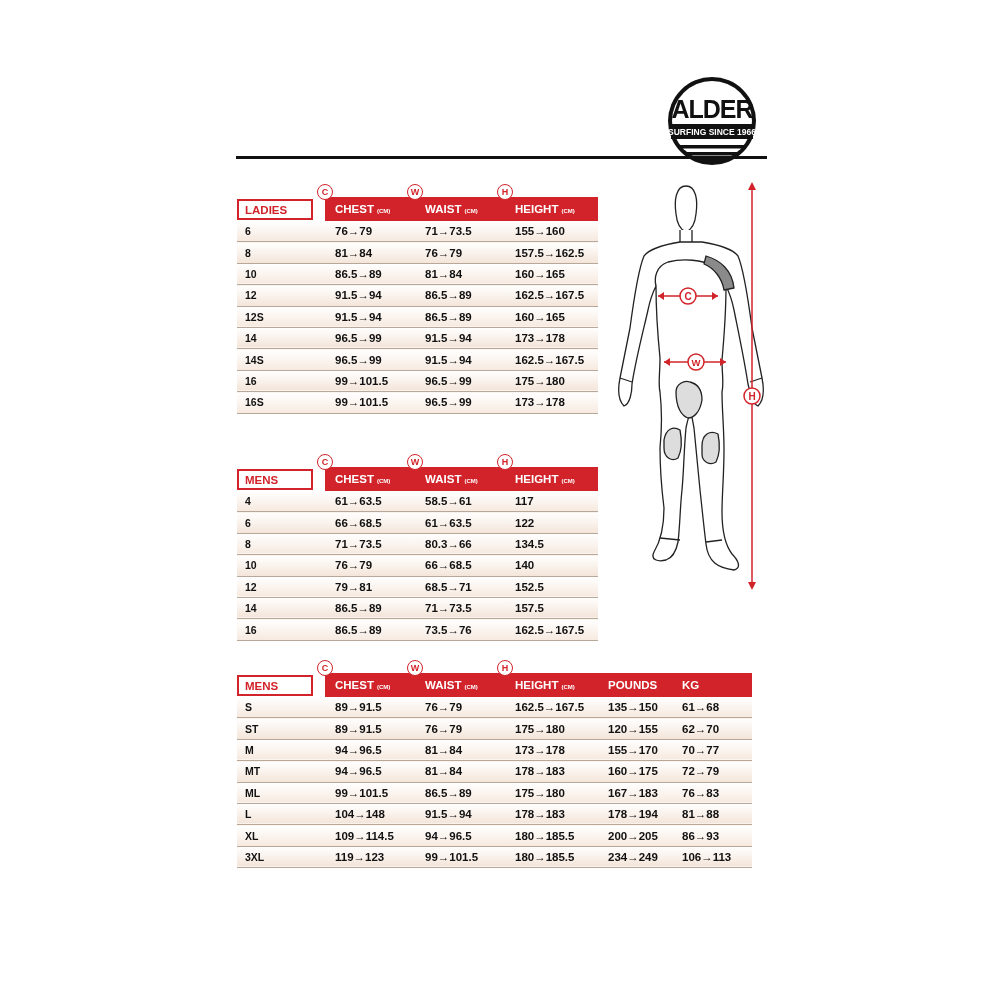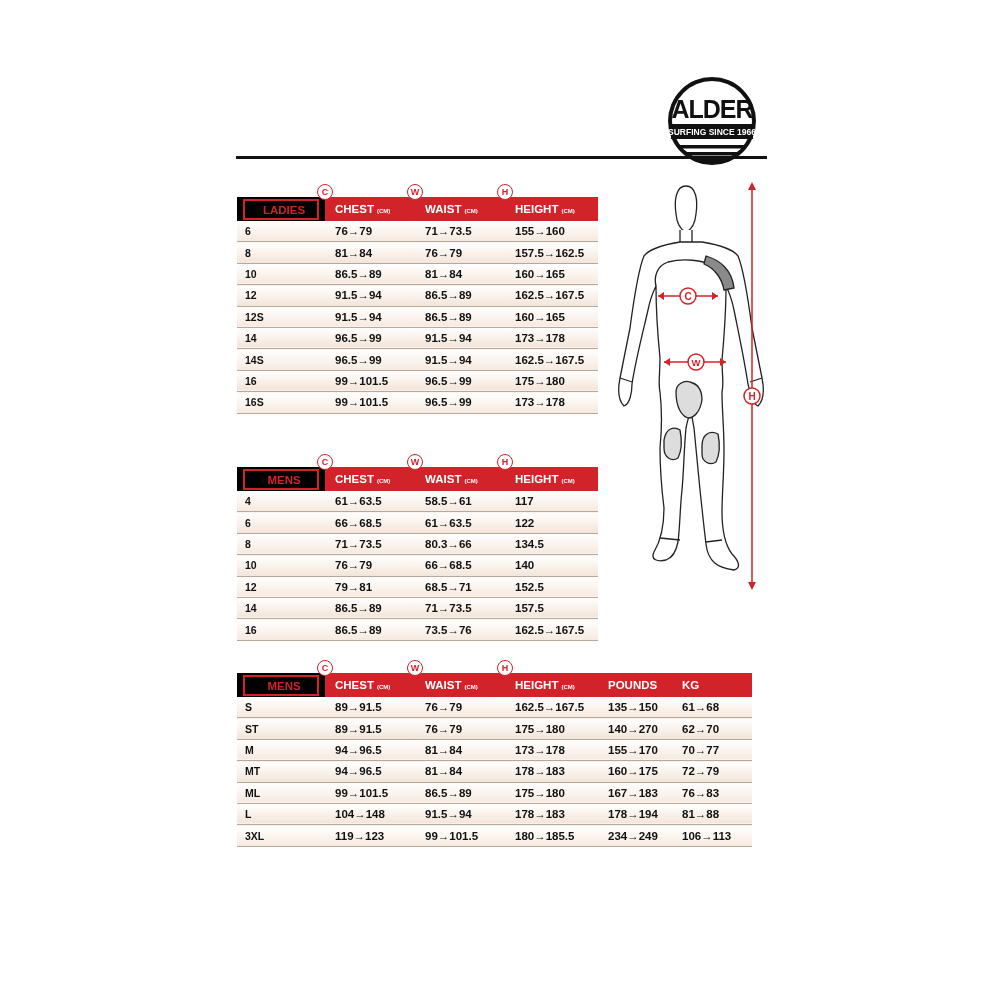--- a/index.html
+++ b/index.html
@@ -2,21 +2,21 @@
 <html><head>
 <meta charset="utf-8">
 <style>
   html, body { margin:0; padding:0; background:#ffffff; }
   body { width:1003px; height:1003px; position:relative; overflow:hidden; font-family:"Liberation Sans", sans-serif; color:#111; }
   .rule { position:absolute; left:236px; top:156px; width:531px; height:3px; background:#111; }
   .logo { position:absolute; left:661px; top:76px; width:102px; height:90px; }
   .tbl { position:absolute; left:237px; border-collapse:collapse; }
   .tbl .hdr { height:24px; background:#d2232a; }
   .tbl .hdr td { color:#fff; font-weight:bold; font-size:11.5px; padding:0 0 0 10px; vertical-align:middle; position:relative; }
-  .tbl .hdr td.first { background:#000000; padding:0;text-align:center; }
+  .tbl .hdr td.first { background:#ffffff; padding:0; }
   .tbl .hdr td.first span { display:inline-block; border:2px solid #d2232a; color:#d2232a; font-weight:bold; font-size:11.5px; padding:3px 0 2px 6px; width:76px; box-sizing:border-box; }
   .unit { font-size:6px; font-weight:bold; margin-left:3px; }
   .badge { position:absolute; top:-13px; left:-8px; width:14px; height:14px; border-radius:50%; background:#fff; border:1.5px solid #d2232a; color:#d2232a; font-size:9px; font-weight:bold; line-height:14px; text-align:center; }
   .tbl .row td { height:20.4px; font-size:11.5px; font-weight:bold; padding:0 0 0 10px; vertical-align:middle; border-bottom:1px solid #b8a89a; white-space:nowrap; }
   .tbl .row td:first-child { padding-left:8px; font-size:10.5px; }
   .tbl .row:nth-child(odd) td { background:linear-gradient(#ffffff, #f6e9df); }
   .tbl .row:nth-child(even) td { background:linear-gradient(#ffffff, #f3e4d8); }
   .figure { position:absolute; left:610px; top:178px; width:170px; height:415px; }
 </style>
 </head>
@@ -202,21 +202,21 @@
         <td>76→79</td>
         <td>162.5→167.5</td>
         <td>135→150</td>
         <td>61→68</td>
       </tr>
       <tr class="row">
         <td>ST</td>
         <td>89→91.5</td>
         <td>76→79</td>
         <td>175→180</td>
-        <td>140→270</td>
+        <td>120→155</td>
         <td>62→70</td>
       </tr>
       <tr class="row">
         <td>M</td>
         <td>94→96.5</td>
         <td>81→84</td>
         <td>173→178</td>
         <td>155→170</td>
         <td>70→77</td>
       </tr>
@@ -238,20 +238,28 @@
       </tr>
       <tr class="row">
         <td>L</td>
         <td>104→148</td>
         <td>91.5→94</td>
         <td>178→183</td>
         <td>178→194</td>
         <td>81→88</td>
       </tr>
       <tr class="row">
+        <td>XL</td>
+        <td>109→114.5</td>
+        <td>94→96.5</td>
+        <td>180→185.5</td>
+        <td>200→205</td>
+        <td>86→93</td>
+      </tr>
+      <tr class="row">
         <td>3XL</td>
         <td>119→123</td>
         <td>99→101.5</td>
         <td>180→185.5</td>
         <td>234→249</td>
         <td>106→113</td>
       </tr>
     </tbody>
 </table>
 

